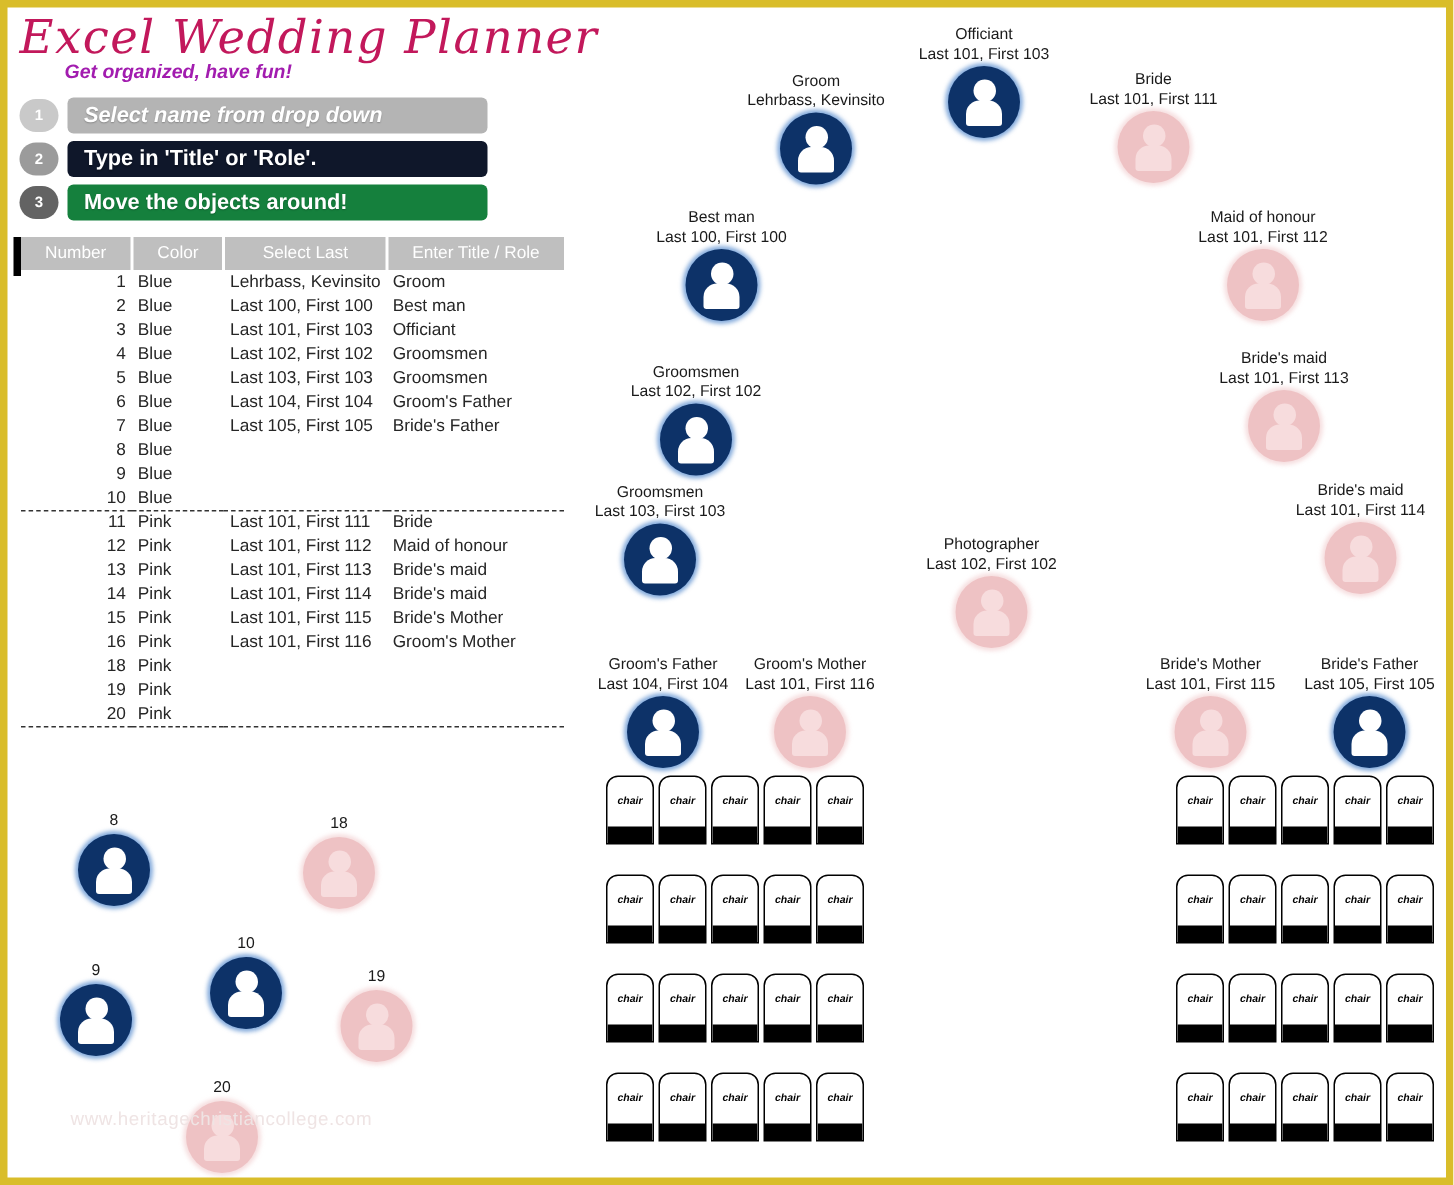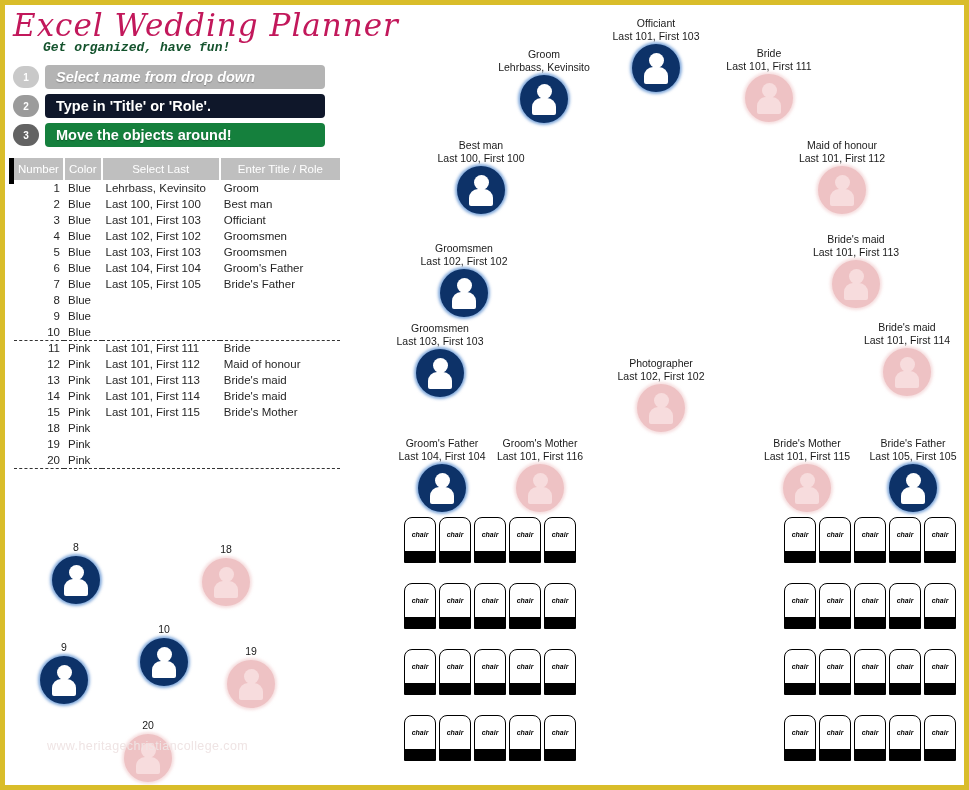--- a/index.html
+++ b/index.html
@@ -27,25 +27,25 @@
   #brand-title {
     font-family: "DejaVu Serif", serif;
     font-style: italic;
     font-size: 31px;
     color: #c2185b;
     letter-spacing: 1px;
     line-height: 36px;
     white-space: nowrap;
   }
   #brand-tagline {
-    font-family: Liberation Mono, monospace;
+    font-family: Liberation Sans, sans-serif;
     font-style: italic;
     font-weight: bold;
     font-size: 13px;
-    color: #14532d;
+    color: #a21caf;
     margin-left: 30px;
     margin-top: -3px;
     white-space: nowrap;
   }
 
   
   .step-row {
     position: absolute;
     left: 8px;
     width: 312px;
@@ -100,21 +100,21 @@
     background: #000000;
   }
   table.grid { border-collapse: collapse; width: 326px; margin-left: 5px; }
   table.grid th {
     background: #bfbfbf;
     color: #ffffff;
     font-size: 11.5px;
     font-weight: normal;
     height: 22px;
     border-right: 2px solid #ffffff;
-    padding: 0 4px;
+    padding: 0 16px;
     text-align: center;
     white-space: nowrap;
     margin-left: 16px;
   }
   table.grid th:last-child { border-right: none; }
   table.grid td {
     font-size: 11.5px;
     color: #262626;
     height: 16px;
     padding: 0 4px;
@@ -328,20 +328,26 @@
             <td class="c-name">Last 101, First 114</td>
             <td class="c-role">Bride's maid</td>
           </tr>
           <tr>
             <td class="c-num">15</td>
             <td class="c-color">Pink</td>
             <td class="c-name">Last 101, First 115</td>
             <td class="c-role">Bride's Mother</td>
           </tr>
           <tr>
+            <td class="c-num">16</td>
+            <td class="c-color">Pink</td>
+            <td class="c-name">Last 101, First 116</td>
+            <td class="c-role">Groom's Mother</td>
+          </tr>
+          <tr>
             <td class="c-num">18</td>
             <td class="c-color">Pink</td>
             <td class="c-name"></td>
             <td class="c-role"></td>
           </tr>
           <tr>
             <td class="c-num">19</td>
             <td class="c-color">Pink</td>
             <td class="c-name"></td>
             <td class="c-role"></td>

